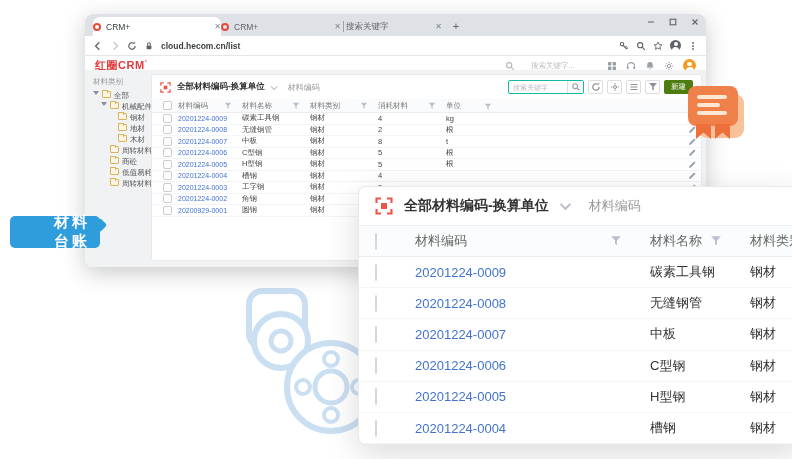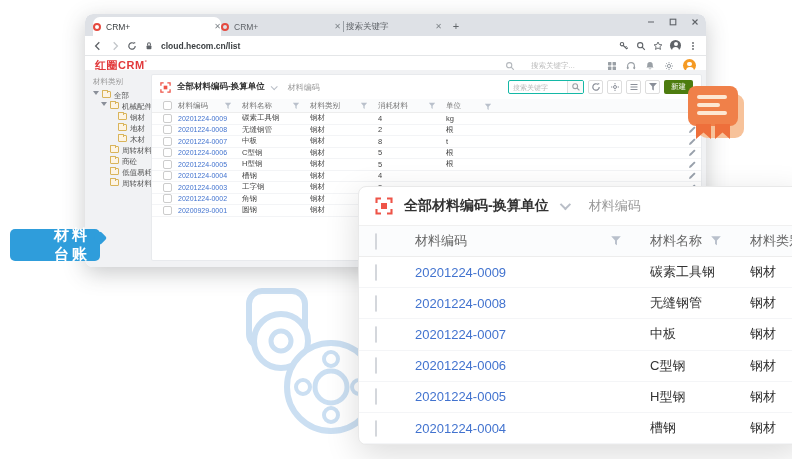--- a/index.html
+++ b/index.html
@@ -97,21 +97,21 @@
   .oc-code { width:235px; flex:none; display:flex; align-items:center; }
   .oc-name { width:100px; flex:none; display:flex; align-items:center; }
   .oc-cat { flex:1; white-space:nowrap; overflow:hidden; }
   .ov-thead { height:32px; background:#fbfcfd; border-top:1px solid #f0f0f0; border-bottom:1px solid #ededed; font-size:13px; color:#666; }
   .ov-thead .fn { margin-left:auto; margin-right:28px; }
   .ocb { width:14px; height:14px; border:1px solid #d4d7dc; border-radius:3px; background:#fff; }
   .orow { height:31.2px; border-bottom:1px solid #f4f5f7; font-size:13px; color:#333; }
   .orow a { color:#4273cf; text-decoration:none; }
 
   
-  .badge { position:absolute; left:10px; top:229px; width:90px; height:32px; background:#2f9ddb; border-radius:5px;
+  .badge { position:absolute; left:10px; top:216px; width:90px; height:32px; background:#2f9ddb; border-radius:5px;
            color:#fff; font-size:15px; font-weight:bold; letter-spacing:3px; display:flex; align-items:center; justify-content:center; z-index:40;padding-left:44px; }
   .badge::after { content:""; position:absolute; right:-5px; top:4px; width:10px; height:10px; background:#2f9ddb; transform:rotate(45deg); z-index:-1; border-radius:2px; }
   .watermark { position:absolute; left:243px; top:283px; z-index:2; }
   .sticker { position:absolute; left:670px; top:84px; z-index:45; }
 </style>
 </head>
 <body>
 
 <div class="canvas">
 

